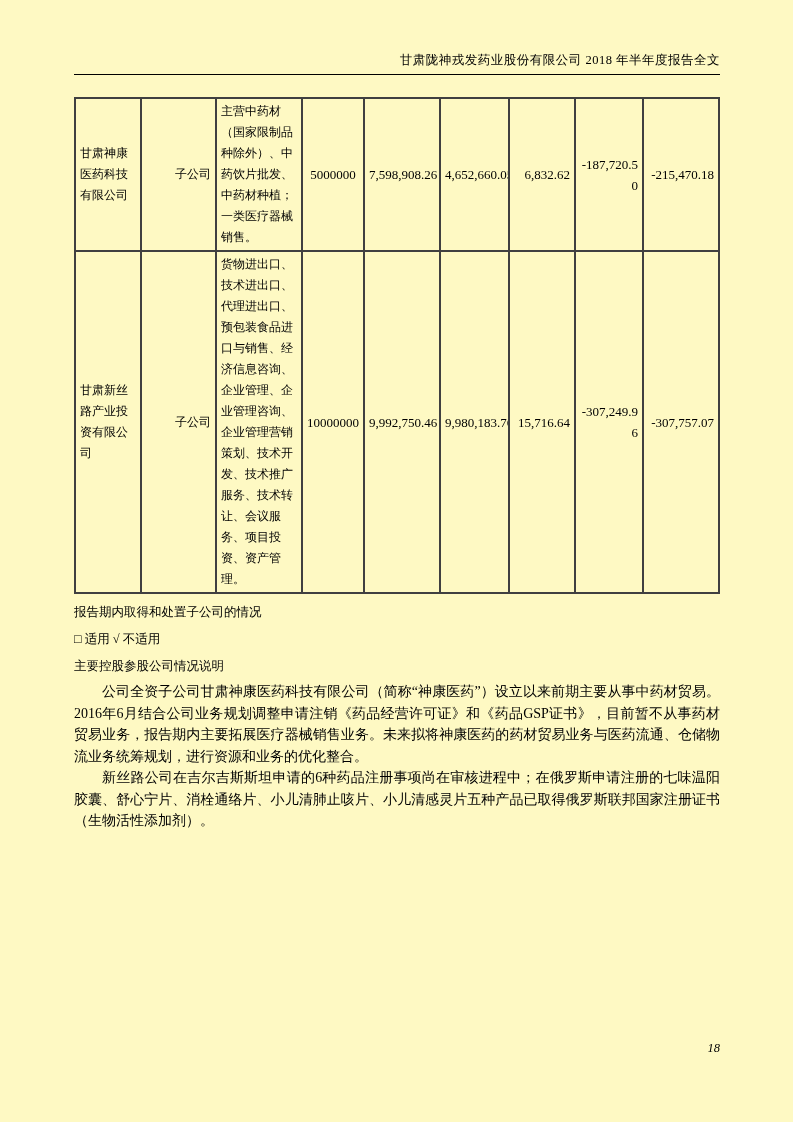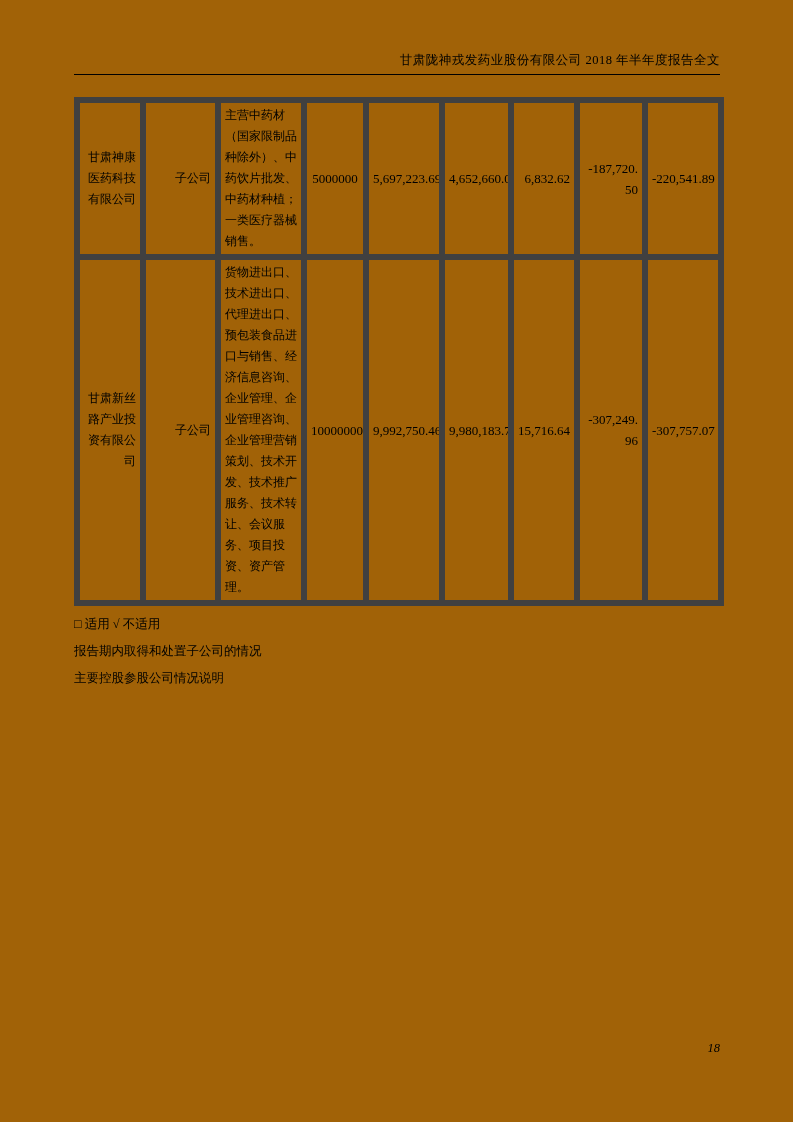--- a/index.html
+++ b/index.html
@@ -6,21 +6,21 @@
   html, body { background: #ffffff; }
   body {
     font-family: "Liberation Serif", "DejaVu Serif", serif;
     color: #000;
   }
   .page {
     position: relative;
     width: 793px;
     height: 1122px;
     margin: 0 auto;
-    background: #a16207;
+    background: #fef9c3;
     outline: 1px solid #d9d9d9;
     overflow: hidden;
   }
   .content {
     position: absolute;
     left: 74px;
     right: 73px;
     top: 52px;
   }
   .header-title {
@@ -35,27 +35,27 @@
     margin-top: 6px;
   }
   table.subs-table {
     border-collapse: collapse;
     table-layout: fixed;
     width: 645px;
     margin-top: 22px;
     font-size: 12px;
   }
   table.subs-table td {
-    border: 6px solid #404040;
+    border: 2px solid #404040;
     vertical-align: middle;
     line-height: 21px;
     padding: 2px 4px;
     overflow: hidden;
   }
-  td.name-cell { padding: 2px 2px; text-align: right; }
+  td.name-cell { padding: 2px 2px; text-align: left; }
   td.type-cell { padding: 2px 5px; text-align: right; }
   td.biz-cell  { padding: 3px 12px; text-align: left; }
   td.num {
     font-size: 13px;
     text-align: right;
     white-space: nowrap;
     padding: 2px 3px;
   }
   td.num-center { text-align: center; }
   td.num-wrap {
@@ -104,45 +104,47 @@
         <col style="width:66px">
         <col style="width:68px">
         <col style="width:76px">
       </colgroup>
       <tbody>
         <tr>
           <td class="name-cell">甘肃神康医药科技有限公司</td>
           <td class="type-cell">子公司</td>
           <td class="biz-cell">主营中药材（国家限制品种除外）、中药饮片批发、中药材种植；一类医疗器械销售。</td>
           <td class="num num-center">5000000</td>
-          <td class="num">5,697,223.69</td>
+          <td class="num">7,598,908.26</td>
           <td class="num">4,652,660.05</td>
           <td class="num">6,832.62</td>
           <td class="num num-wrap">-187,720.50</td>
-          <td class="num num-last">-220,541.89</td>
+          <td class="num num-last">-215,470.18</td>
         </tr>
         <tr>
           <td class="name-cell">甘肃新丝路产业投资有限公司</td>
           <td class="type-cell">子公司</td>
           <td class="biz-cell">货物进出口、技术进出口、代理进出口、预包装食品进口与销售、经济信息咨询、企业管理、企业管理咨询、企业管理营销策划、技术开发、技术推广服务、技术转让、会议服务、项目投资、资产管理。</td>
           <td class="num num-center">10000000</td>
           <td class="num">9,992,750.46</td>
           <td class="num">9,980,183.76</td>
           <td class="num">15,716.64</td>
           <td class="num num-wrap">-307,249.96</td>
           <td class="num num-last">-307,757.07</td>
         </tr>
       </tbody>
     </table>
 
+    <div class="sec-line">报告期内取得和处置子公司的情况</div>
+
     <div class="sec-line">□ 适用 √ 不适用</div>
-
-    <div class="sec-line">报告期内取得和处置子公司的情况</div>
 
     <div class="sec-line">主要控股参股公司情况说明</div>
 
     <div class="paras">
+      <p class="para">公司全资子公司甘肃神康医药科技有限公司（简称“神康医药”）设立以来前期主要从事中药材贸易。2016年6月结合公司业务规划调整申请注销《药品经营许可证》和《药品GSP证书》，目前暂不从事药材贸易业务，报告期内主要拓展医疗器械销售业务。未来拟将神康医药的药材贸易业务与医药流通、仓储物流业务统筹规划，进行资源和业务的优化整合。</p>
+      <p class="para">新丝路公司在吉尔吉斯斯坦申请的6种药品注册事项尚在审核进程中；在俄罗斯申请注册的七味温阳胶囊、舒心宁片、消栓通络片、小儿清肺止咳片、小儿清感灵片五种产品已取得俄罗斯联邦国家注册证书（生物活性添加剂）。</p>
     </div>
 
   </div>
 
   <div class="footer-page">18</div>
 </div>
 
 </body></html>

